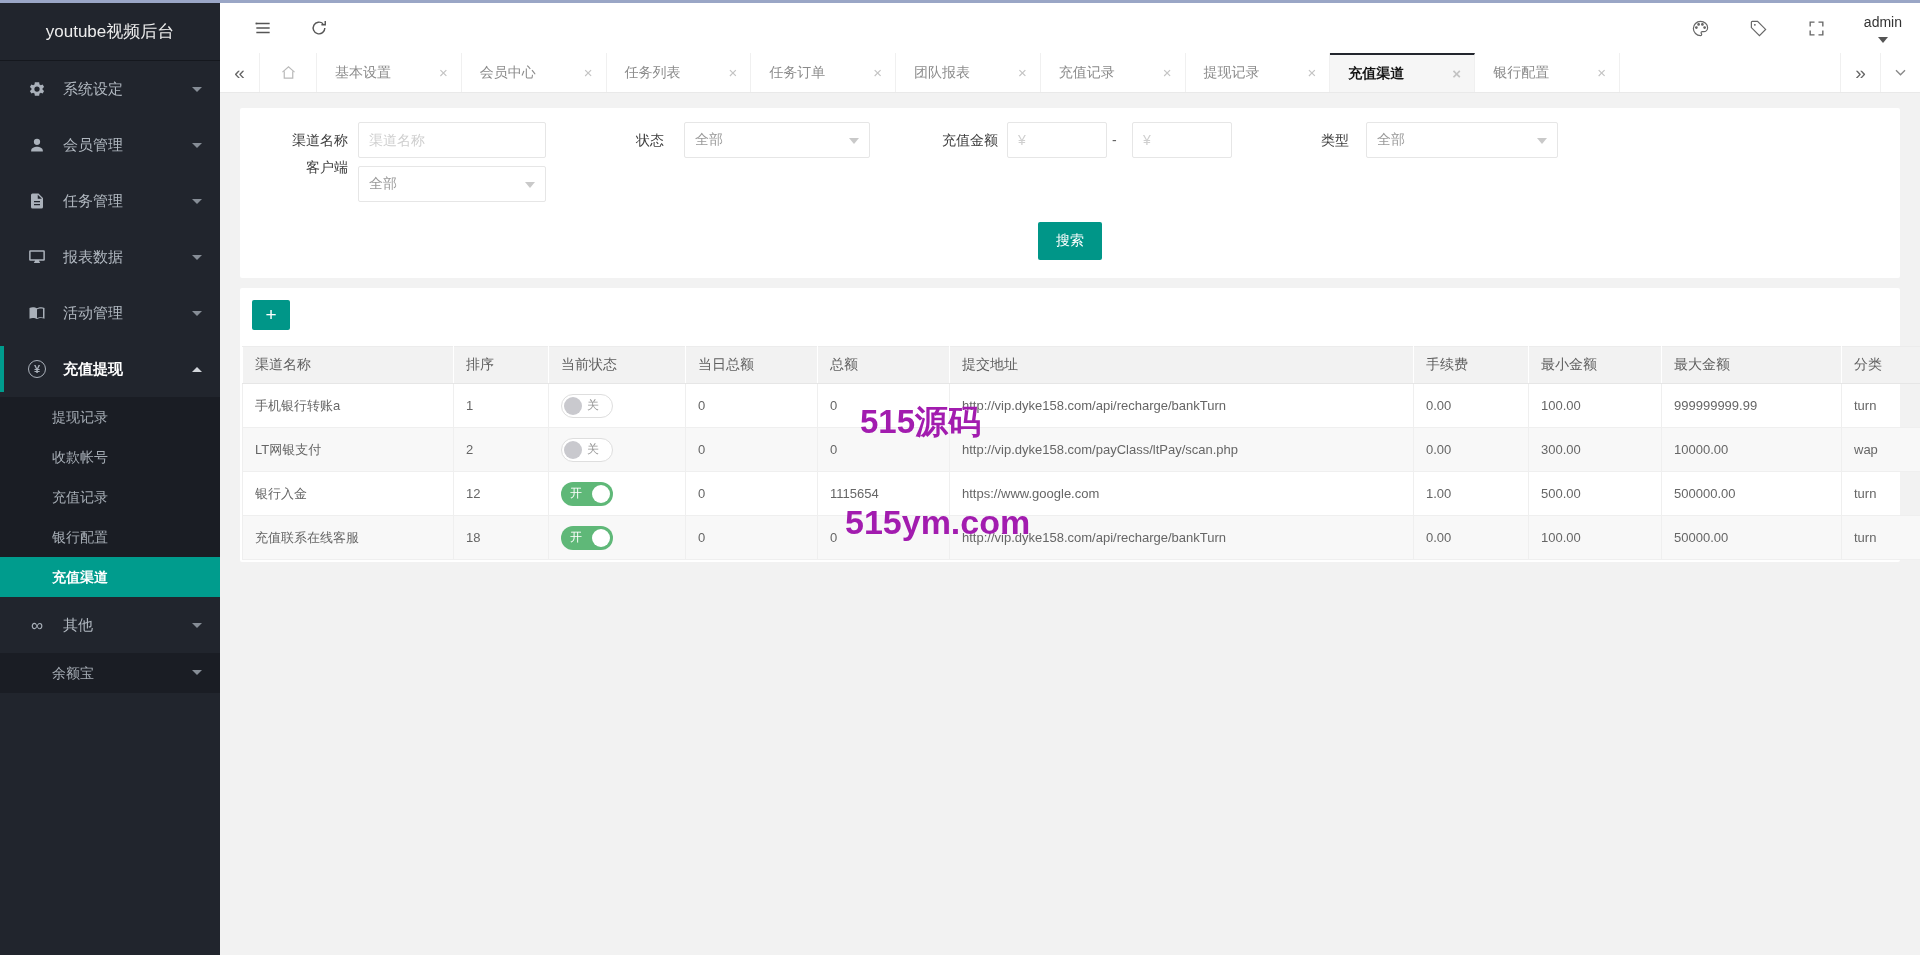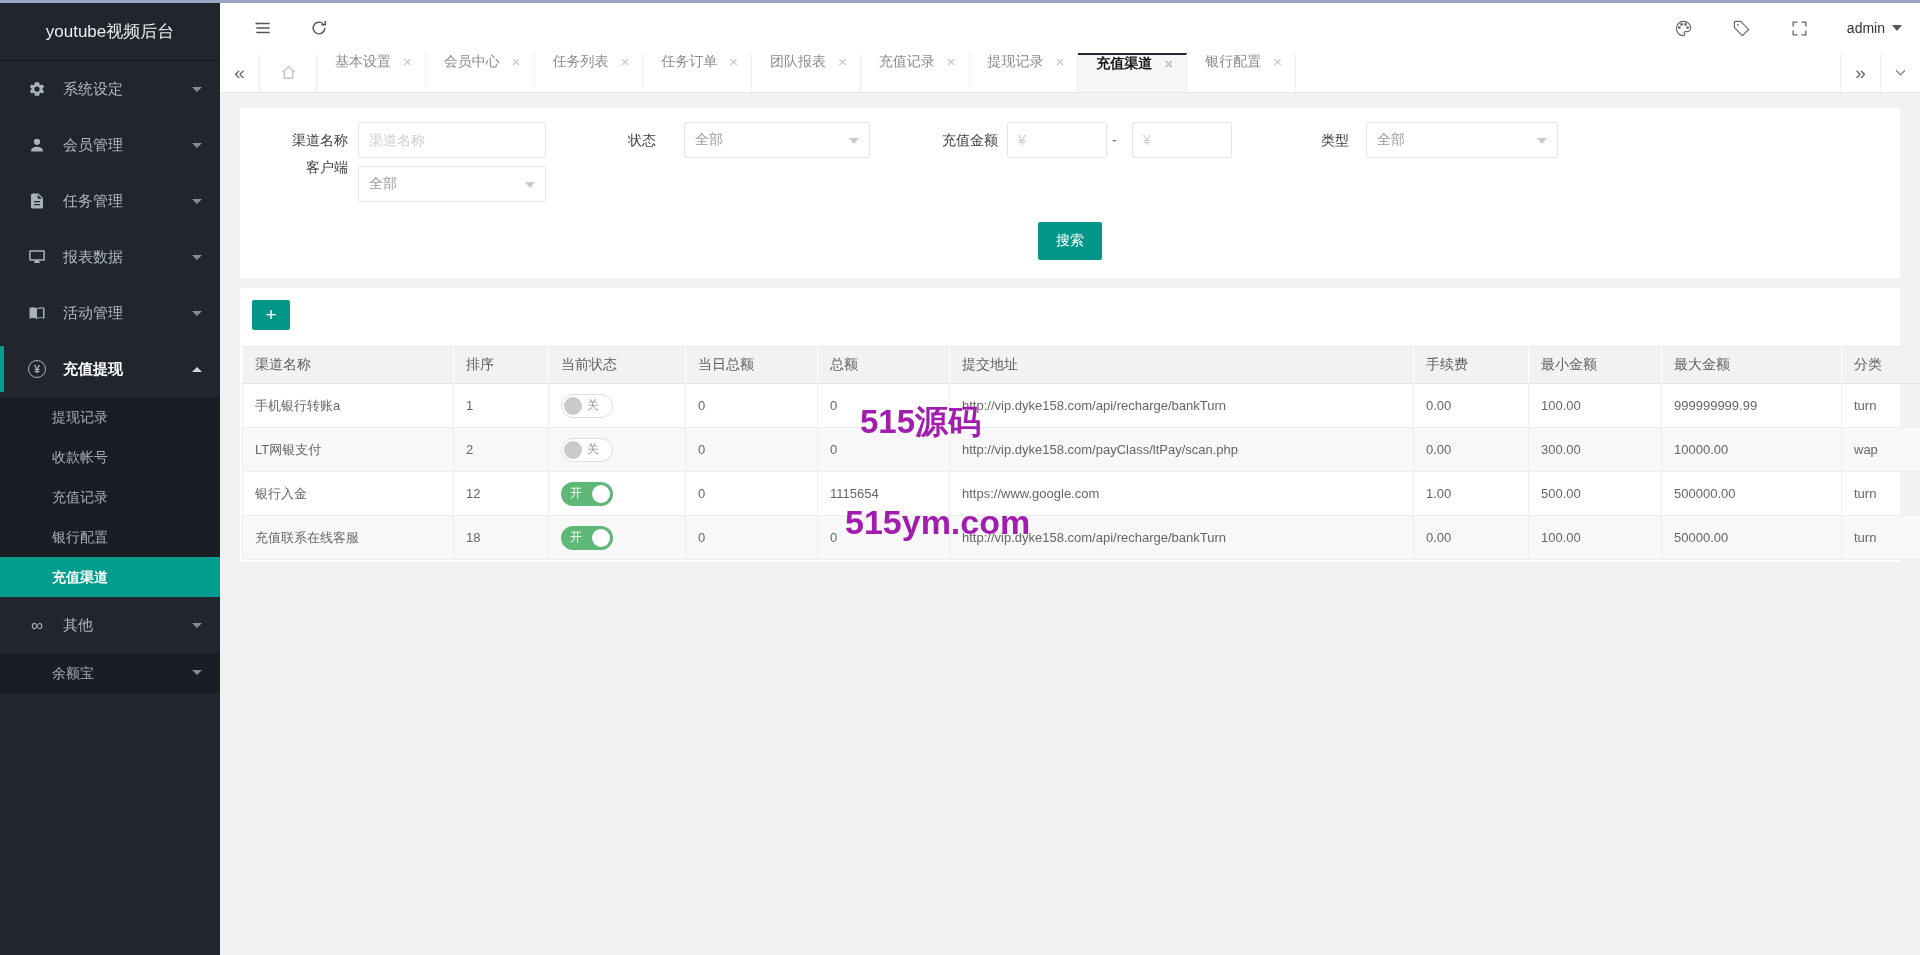--- a/index.html
+++ b/index.html
@@ -24,28 +24,28 @@
   .sub-item.active{background:#009c8d;color:#fff;font-weight:bold;}
   .yen{display:inline-flex;width:16px;height:16px;border:1.5px solid #aab1ba;border-radius:50%;align-items:center;justify-content:center;font-size:11px;color:#aab1ba;}
   .inf{font-size:17px;color:#aab1ba;line-height:1;}
   
   .header{position:absolute;left:220px;top:3px;width:1700px;height:50px;background:#fff;border-bottom:1px solid #f1f1f1;z-index:3;}
   .hbtn{position:absolute;top:10px;width:30px;height:30px;display:flex;align-items:center;justify-content:center;cursor:pointer;}
   .hbtn svg{width:20px;height:20px;}
   .header-right{position:absolute;right:18px;top:0;height:50px;display:flex;align-items:center;gap:36px;}
   .hicon{width:22px;height:22px;display:flex;align-items:center;justify-content:center;cursor:pointer;}
   .hicon svg{width:19px;height:19px;}
-  .user-chip{display:flex;align-items:center;gap:7px;color:#333;font-size:14px;cursor:pointer;}
+  .user-chip{display:flex;align-items:center;gap:7px;color:#333;font-size:14px;cursor:pointer;flex-direction:column;}
   .user-caret{width:0;height:0;border-left:5px solid transparent;border-right:5px solid transparent;border-top:6px solid #555;}
   
   .tabbar{position:absolute;left:220px;top:53px;width:1700px;height:39px;background:#fff;border-bottom:1px solid #e9e9e9;display:flex;align-items:stretch;z-index:3;}
   .tb-ctrl{width:40px;display:flex;align-items:center;justify-content:center;color:#666;font-size:19px;border-right:1px solid #f0f0f0;cursor:pointer;box-sizing:border-box;}
   .tb-ctrl.rb{border-right:none;border-left:1px solid #f0f0f0;}
   .tb-home{width:56px;display:flex;align-items:center;justify-content:center;border-right:1px solid #f0f0f0;cursor:pointer;}
-  .tab{display:flex;align-items:flex-start;padding:0 13px 0 18px;border-right:1px solid #f0f0f0;color:#8b8b8b;font-size:14px;cursor:pointer;position:relative;box-sizing:border-box;}
+  .tab{display:flex;align-items:center;padding:0 13px 0 18px;border-right:1px solid #f0f0f0;color:#8b8b8b;font-size:14px;cursor:pointer;position:relative;box-sizing:border-box;gap:36px;}
   .tab .x{margin-left:12px;color:#c3c3c3;font-size:15px;}
   .tab.active{background:#f6f6f6;color:#141414;font-weight:bold;border-top:2px solid #23262e;}
   .tb-spacer{flex:1;}
   
   .card1{position:absolute;left:240px;top:108px;width:1660px;height:170px;background:#fff;border-radius:2px;z-index:2;}
   .f-label{position:absolute;height:36px;line-height:36px;font-size:14px;color:#3d3d3d;text-align:right;}
   .f-input{position:absolute;height:36px;box-sizing:border-box;border:1px solid #e6e6e6;border-radius:2px;padding:0 10px;font-size:14px;color:#666;outline:none;background:#fff;font-family:inherit;}
   .f-input::placeholder{color:#cfcfcf;}
   .f-select{position:absolute;height:36px;box-sizing:border-box;border:1px solid #e6e6e6;border-radius:2px;padding:0 10px;font-size:14px;color:#9a9a9a;background:#fff;display:flex;align-items:center;cursor:pointer;}
   .f-select .sel-caret{position:absolute;right:10px;top:15px;width:0;height:0;border-left:5px solid transparent;border-right:5px solid transparent;border-top:6px solid #c9c9c9;}
@@ -244,21 +244,21 @@
   <div class="tb-ctrl rb">
     <svg viewBox="0 0 20 20" style="width:15px;height:15px" fill="none" stroke="#888" stroke-width="1.8">
         <path d="M4 7l6 6 6-6"></path>
       </svg>
   </div>
 </div>
 
 <div class="card1">
   <div class="f-label" style="left:0;top:14px;width:108px">渠道名称</div>
   <input class="f-input" style="left: 118px; top: 14px; width: 188px;" placeholder="渠道名称">
-  <div class="f-label" style="left:312px;top:14px;width:104px">状态</div>
+  <div class="f-label" style="left:320px;top:14px;width:104px">状态</div>
   <div class="f-select" style="left:444px;top:14px;width:186px">
     <span>全部</span>
     <span class="sel-caret"></span>
   </div>
   <div class="f-label" style="left:600px;top:14px;width:158px">充值金额</div>
   <input class="f-input" style="left: 767px; top: 14px; width: 100px;" placeholder="¥">
   <div class="dash" style="left:872px;top:14px">-</div>
   <input class="f-input" style="left: 892px; top: 14px; width: 100px;" placeholder="¥">
   <div class="f-label" style="left:1000px;top:14px;width:109px">类型</div>
   <div class="f-select" style="left:1126px;top:14px;width:192px">

